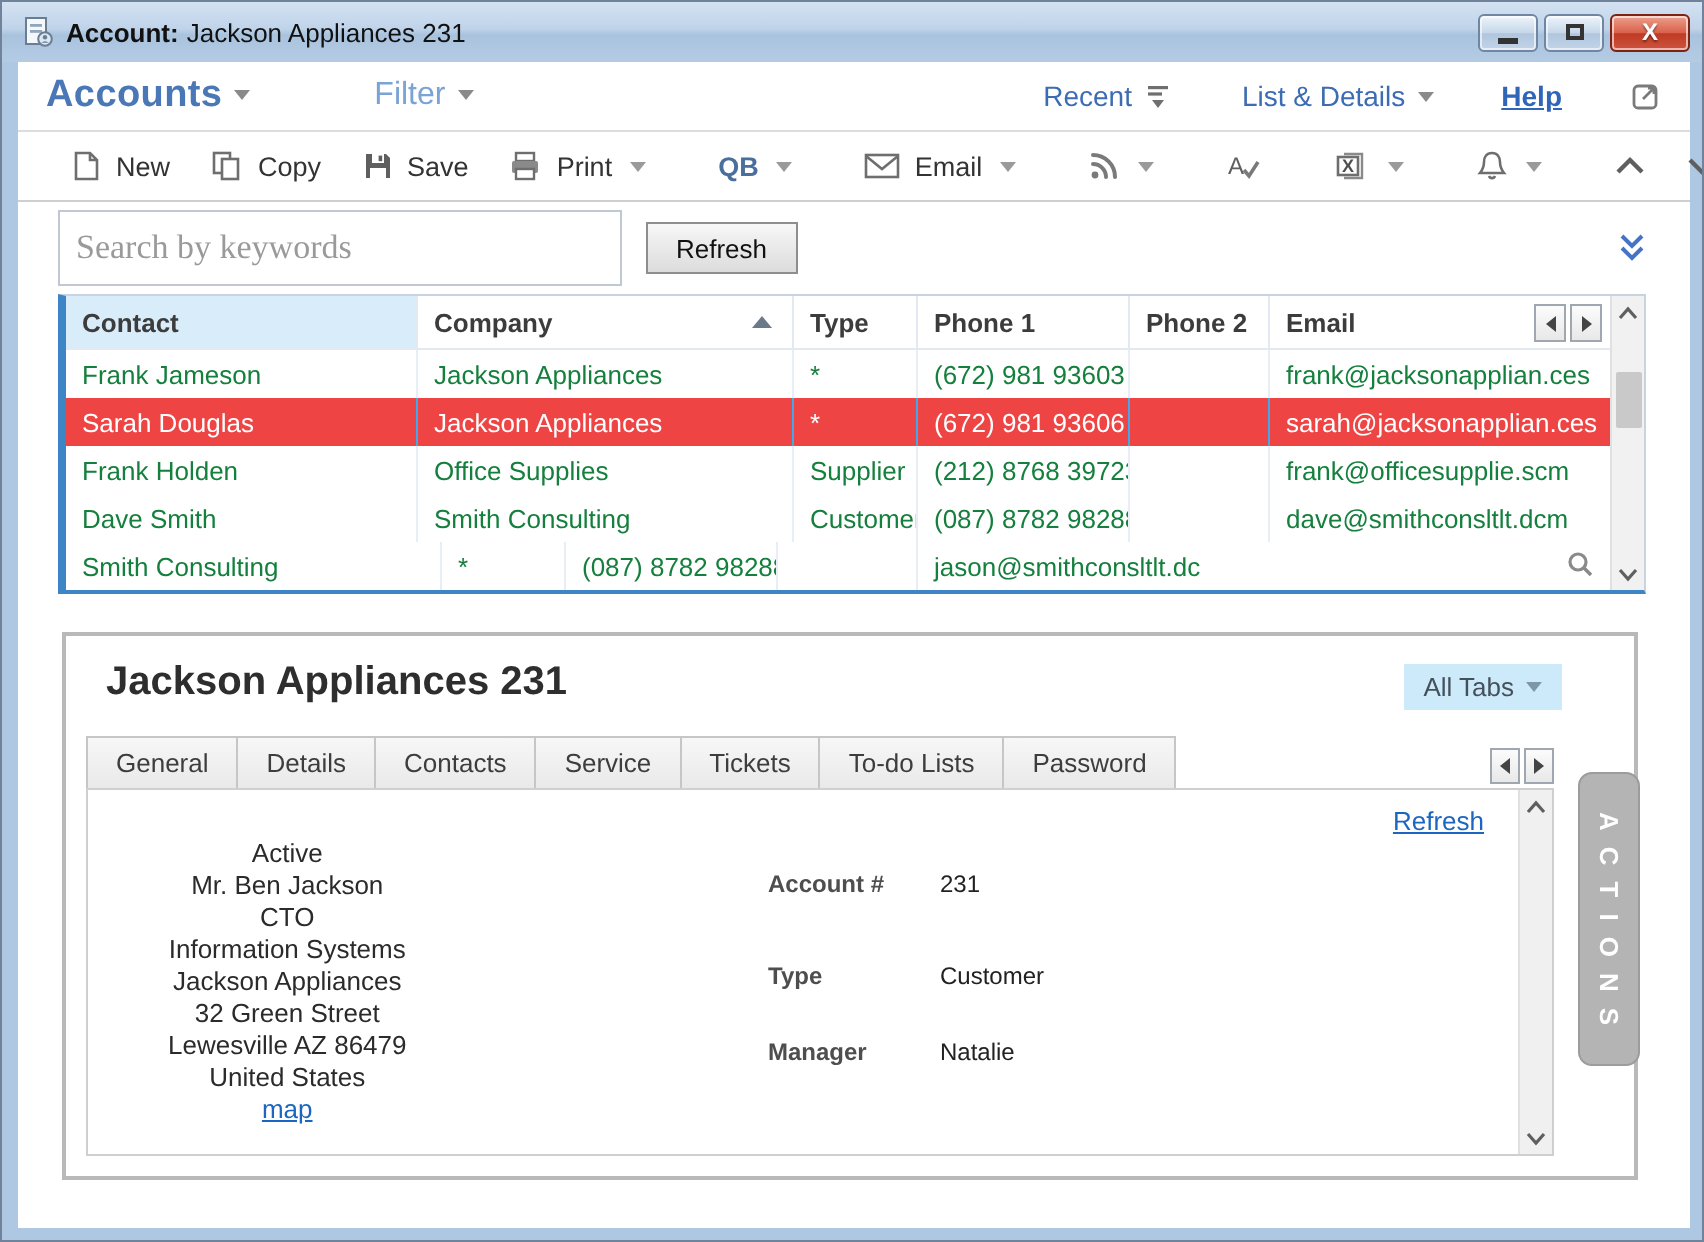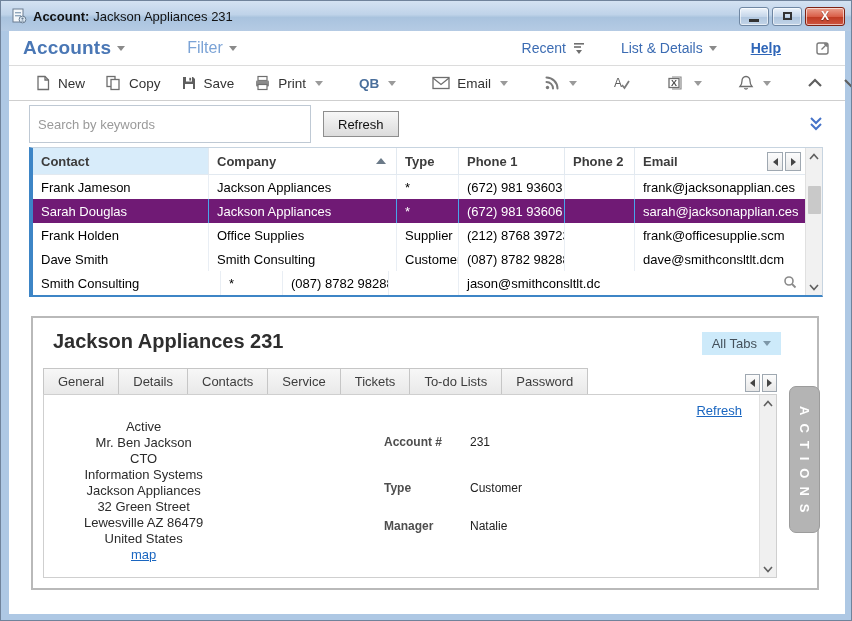--- a/index.html
+++ b/index.html
@@ -44,41 +44,41 @@
   .toolbar { position:absolute; left:0; top:34px; right:0; height:36px; border-top:1px solid #dcdcdc; border-bottom:1px solid #cfcfcf;
     display:flex; align-items:center; padding:0 0 0 20px; gap:8px; }
   .tbtn { display:inline-flex; align-items:center; gap:7px; padding:4px 6px; font-size:13.5px; color:#333; cursor:default; }
   .tbtn svg { display:block; }
   .tsep { width:1px; height:20px; background:#d5d5d5; margin:0 4px; }
   .tb-caret { display:inline-block; width:0; height:0; border-left:4px solid transparent; border-right:4px solid transparent;
     border-top:5px solid #9a9a9a; margin-left:2px; }
 
   
   .searchrow { position:absolute; left:0; top:71px; right:0; height:44px; display:flex; align-items:center; padding-left:20px; }
-  .search-input { width:282px; height:38px; border:1px solid #bfc9d4; padding:0 8px; font-size:13px; color:#333;
-    font-family:Liberation Sans, sans-serif; outline:none; }
+  .search-input { width:282px; height:38px; border:1px solid #bfc9d4; padding:0 8px; font-size:17px; color:#333;
+    font-family:Liberation Serif, serif; outline:none; }
   .search-input::placeholder { color:#9a9a9a; }
   .refresh-btn { margin-left:12px; height:26px; padding:0 14px; font-size:13px; color:#111;
     background:linear-gradient(#f7f7f7, #dcdcdc); border:1px solid #8e8e8e; font-family:"Liberation Sans", sans-serif; cursor:default; }
   .expand-chevrons { margin-left:auto; margin-right:20px; width:18px; height:18px; }
 
   
   .grid { position:absolute; left:20px; top:116px; width:794px; height:150px; background:#fff;
     border-left:4px solid #3d85c6; border-bottom:2px solid #3d85c6; border-top:1px solid #c7d4e0; border-right:1px solid #c7d4e0; }
   .grid-inner { position:absolute; left:0; top:0; right:17px; bottom:0; overflow:hidden; }
   .grid-header { display:flex; height:27px; border-bottom:1px solid #e2e9f0; }
   .hcell { display:flex; align-items:center; padding:0 8px; font-size:13px; font-weight:bold; color:#3c3c3c;
     border-right:1px solid #e2e9f0; overflow:hidden; white-space:nowrap; position:relative; }
   .hcell.selected-col { background:#d8ecfa; }
   .sort-arrow { margin-left:auto; width:0; height:0; border-left:5px solid transparent; border-right:5px solid transparent;
     border-bottom:6px solid #6b7a88; margin-right:2px; }
   .grid-row { display:flex; height:24px; }
-  .gcell { display:flex; align-items:center; padding:0 8px; font-size:13px; color:#000000;
+  .gcell { display:flex; align-items:center; padding:0 8px; font-size:13px; color:#15803d;
     border-right:1px solid #e9eef4; overflow:hidden; white-space:nowrap; }
-  .grid-row.selected { background:#701a75; }
+  .grid-row.selected { background:#ef4444; }
   .grid-row.selected .gcell { color:#fff; border-right-color:#47a5ec; }
   .col0 { width:176px; } .col1 { width:188px; } .col2 { width:62px; } .col3 { width:106px; } .col4 { width:70px; }
   .col5 { flex:1; border-right:none; }
   .row-zoom-icon { margin-left:auto; flex:none; }
 
   .colnav { position:absolute; top:4px; right:21px; display:flex; gap:2px; }
   .colnav-btn { width:16px; height:19px; border:1px solid #9fa8b1; background:linear-gradient(#fcfcfc,#e8e8e8);
     display:flex; align-items:center; justify-content:center; padding:0; cursor:default; }
   .tri-left { width:0; height:0; border-top:4px solid transparent; border-bottom:4px solid transparent; border-right:5px solid #444; }
   .tri-right { width:0; height:0; border-top:4px solid transparent; border-bottom:4px solid transparent; border-left:5px solid #444; }

